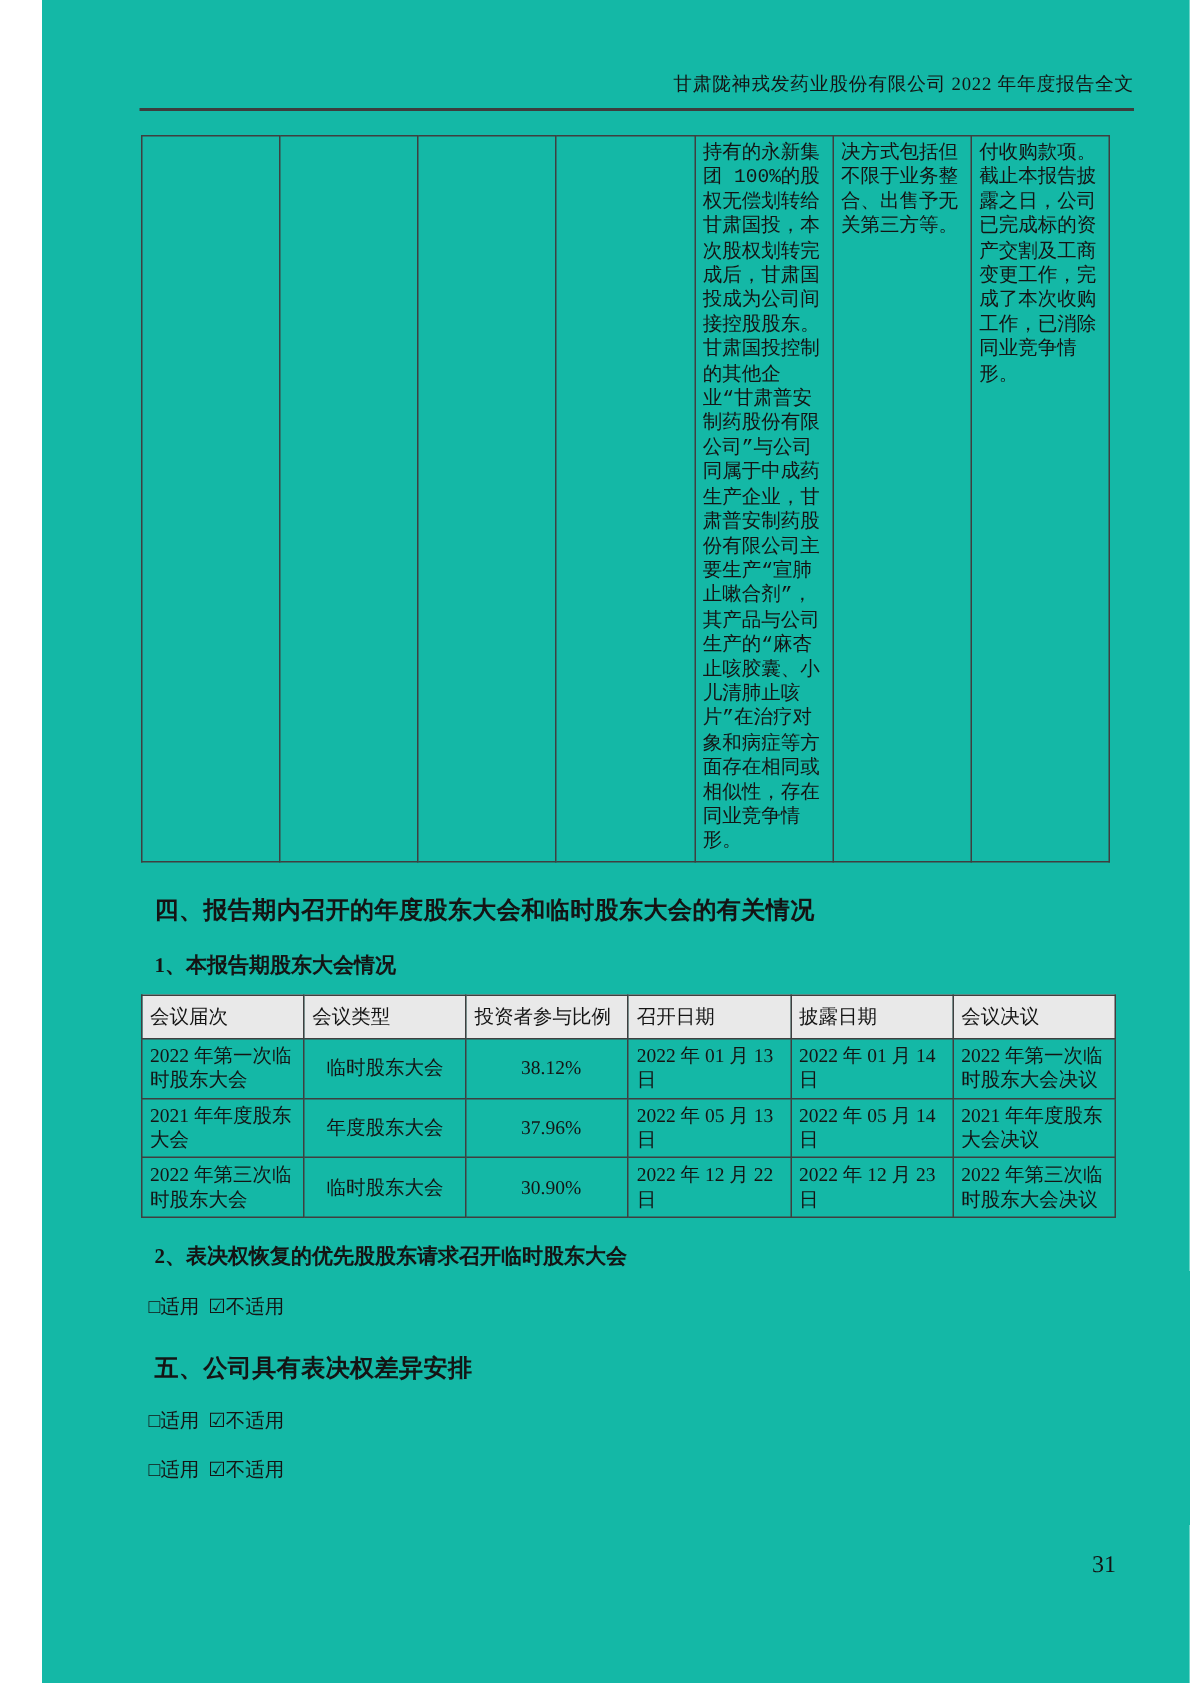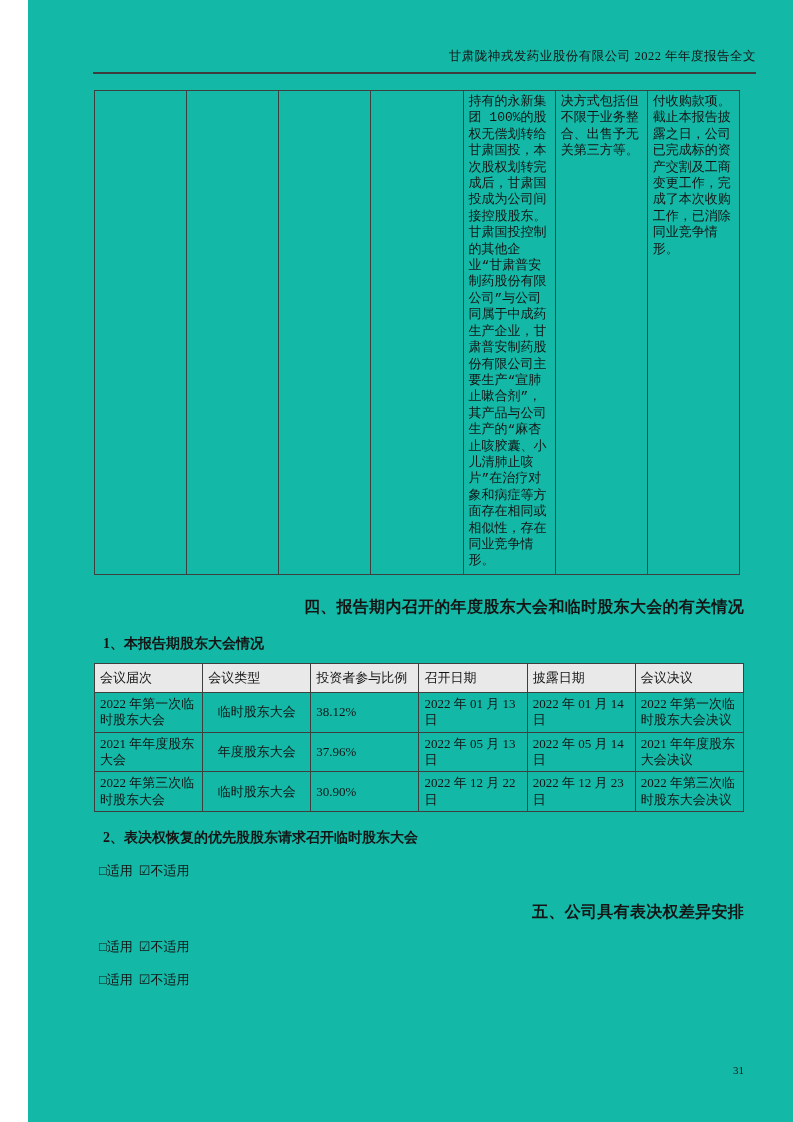--- a/index.html
+++ b/index.html
@@ -44,40 +44,39 @@
     word-break:break-all;
     font-weight:normal;
   }
   .meet-table th {
     background:#e9e9e9;
     text-align:left;
     height:22px;
   }
   .meet-table td { vertical-align:middle; height:31px; }
   .meet-table td.c-type { text-align:center; }
-  .meet-table td.c-pct  { text-align:left; padding-right:0; }
+  .meet-table td.c-pct  { text-align:center; padding-right:0; }
   .h-section {
     font-size:16px; font-weight:bold;
     margin:22px 0 0 9px;
     letter-spacing:0.3px;
-    text-align:right;
   }
   .h-sub {
     font-size:14px; font-weight:bold;
     margin:17px 0 0 9px;
   }
   .apply-line {
     font-size:13px;
     margin:15px 0 0 5px;
   }
   .apply-line .opt { margin-right:6px; }
   .page-number {
     position:absolute;
-    right:77px; top:1064px;
-    font-size:11px;
+    right:77px; top:1035px;
+    font-size:16px;
   }
 </style>
 </head>
 <body>
 
 <div class="page">
 
   <div class="page-header">甘肃陇神戎发药业股份有限公司 2022 年年度报告全文</div>
 
   <div class="content">

